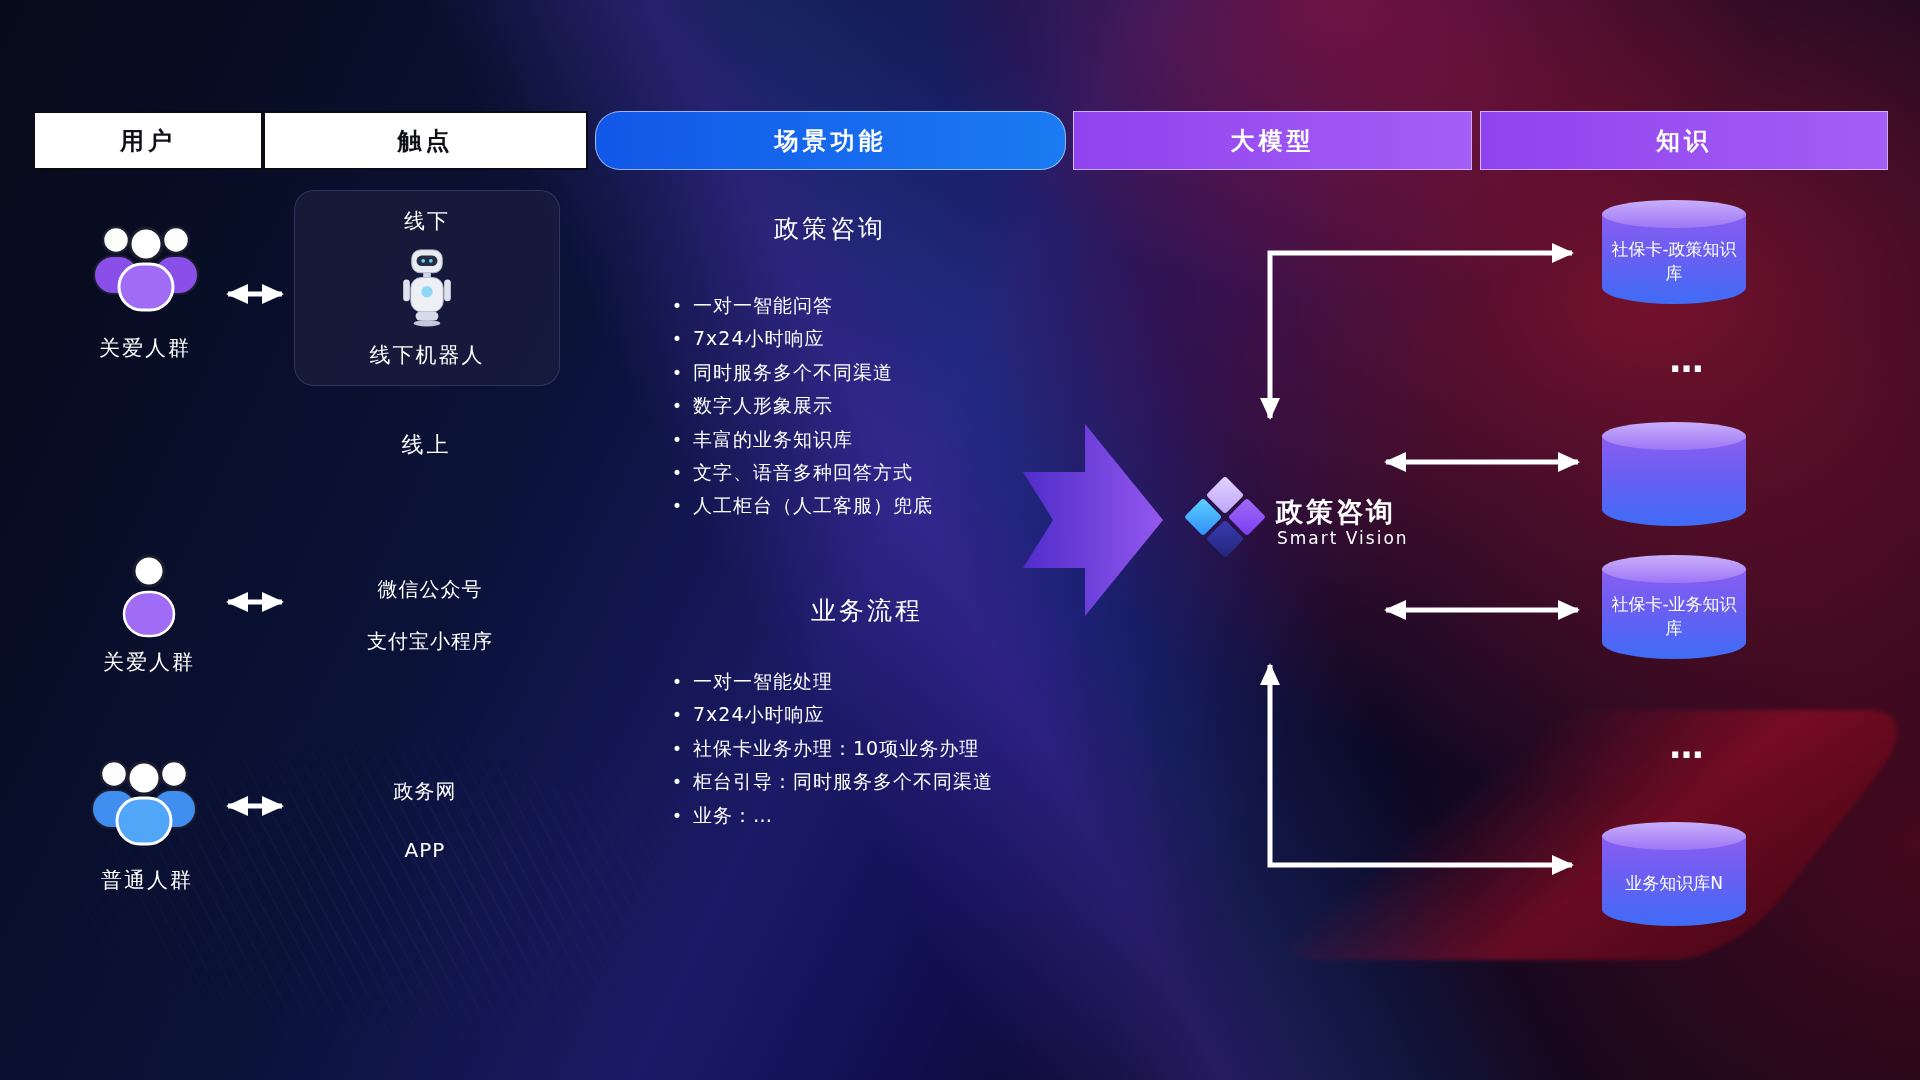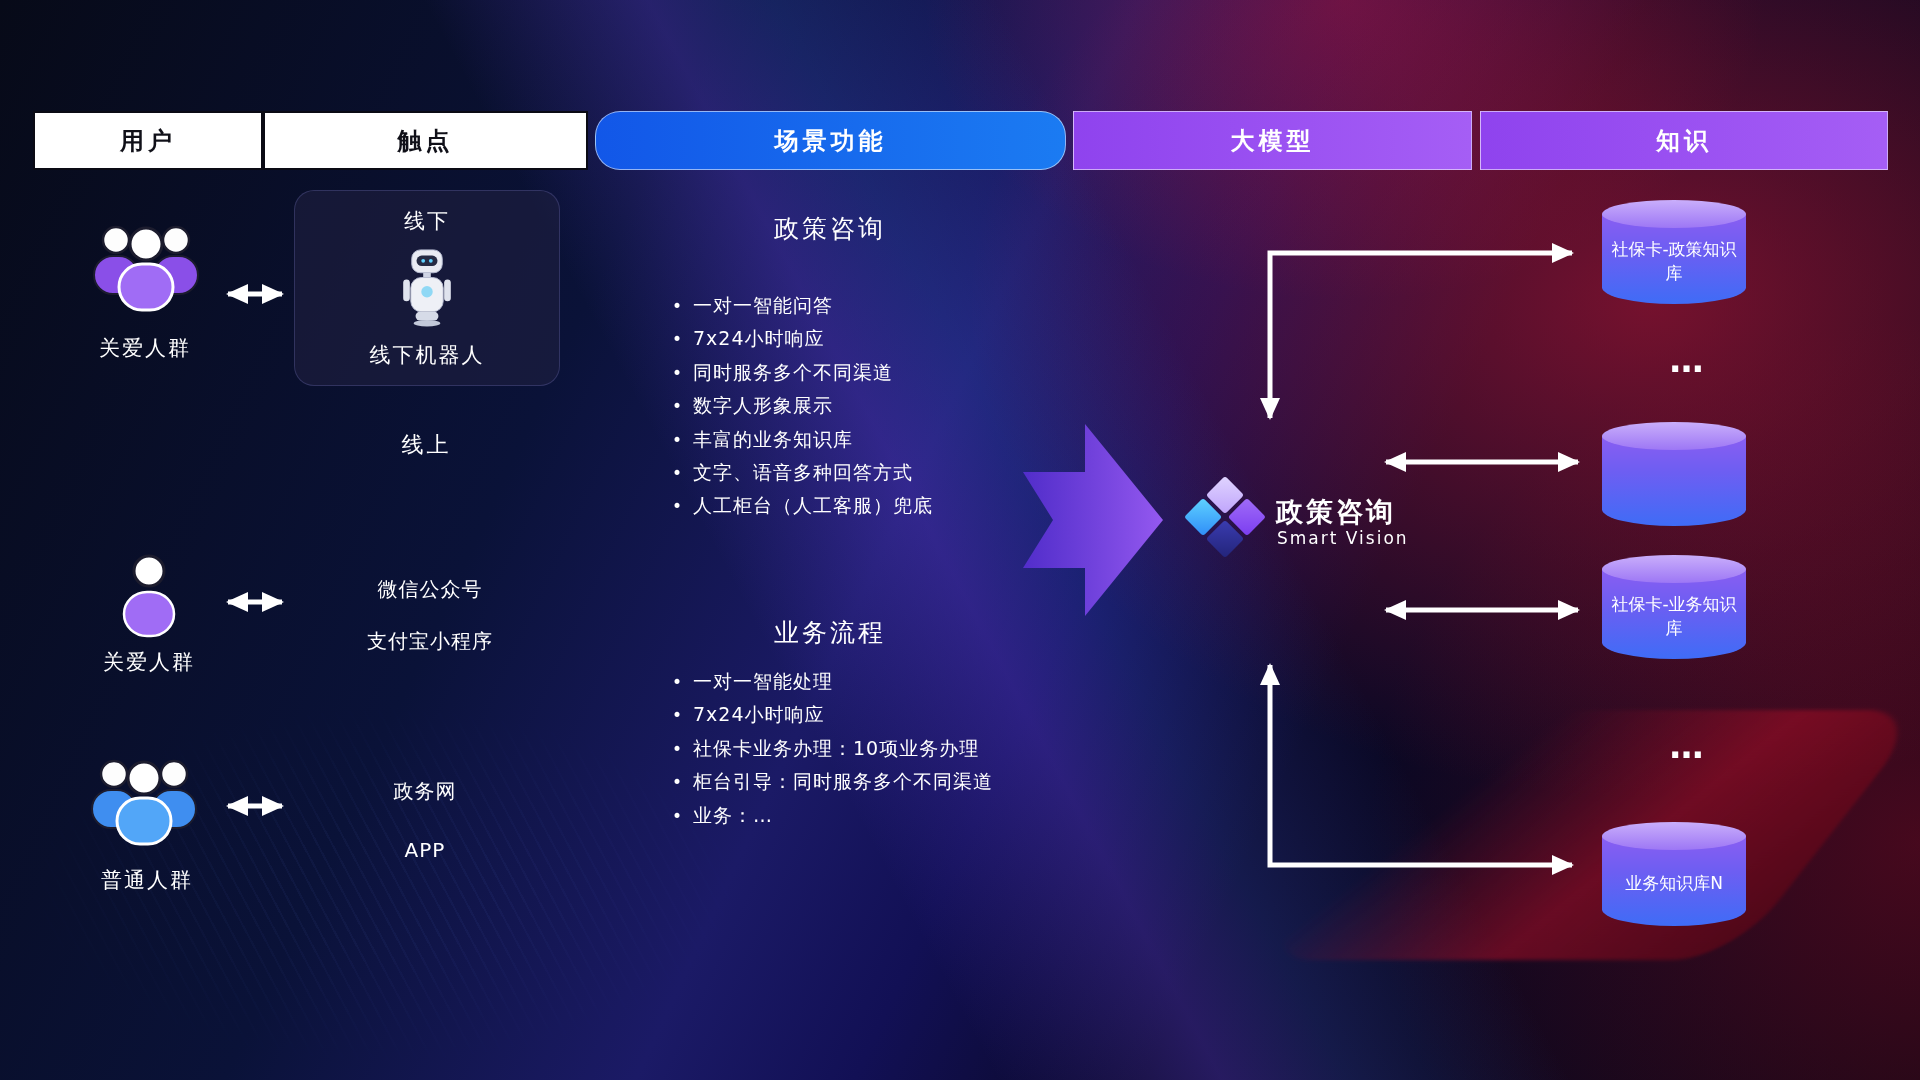--- a/index.html
+++ b/index.html
@@ -157,21 +157,21 @@
     <li>
         <span class="dot">•</span>
         <span>文字、语音多种回答方式</span>
       </li>
     <li>
         <span class="dot">•</span>
         <span>人工柜台（人工客服）兜底</span>
       </li>
   </ul>
 
-  <div class="sec-title" style="left:670px;top:594px;margin-top:22px;">业务流程</div>
+  <div class="sec-title" style="left:707px;top:594px;">业务流程</div>
   <ul class="bullets" style="top:665px;">
     <li>
         <span class="dot">•</span>
         <span>一对一智能处理</span>
       </li>
     <li>
         <span class="dot">•</span>
         <span>7x24小时响应</span>
       </li>
     <li>

